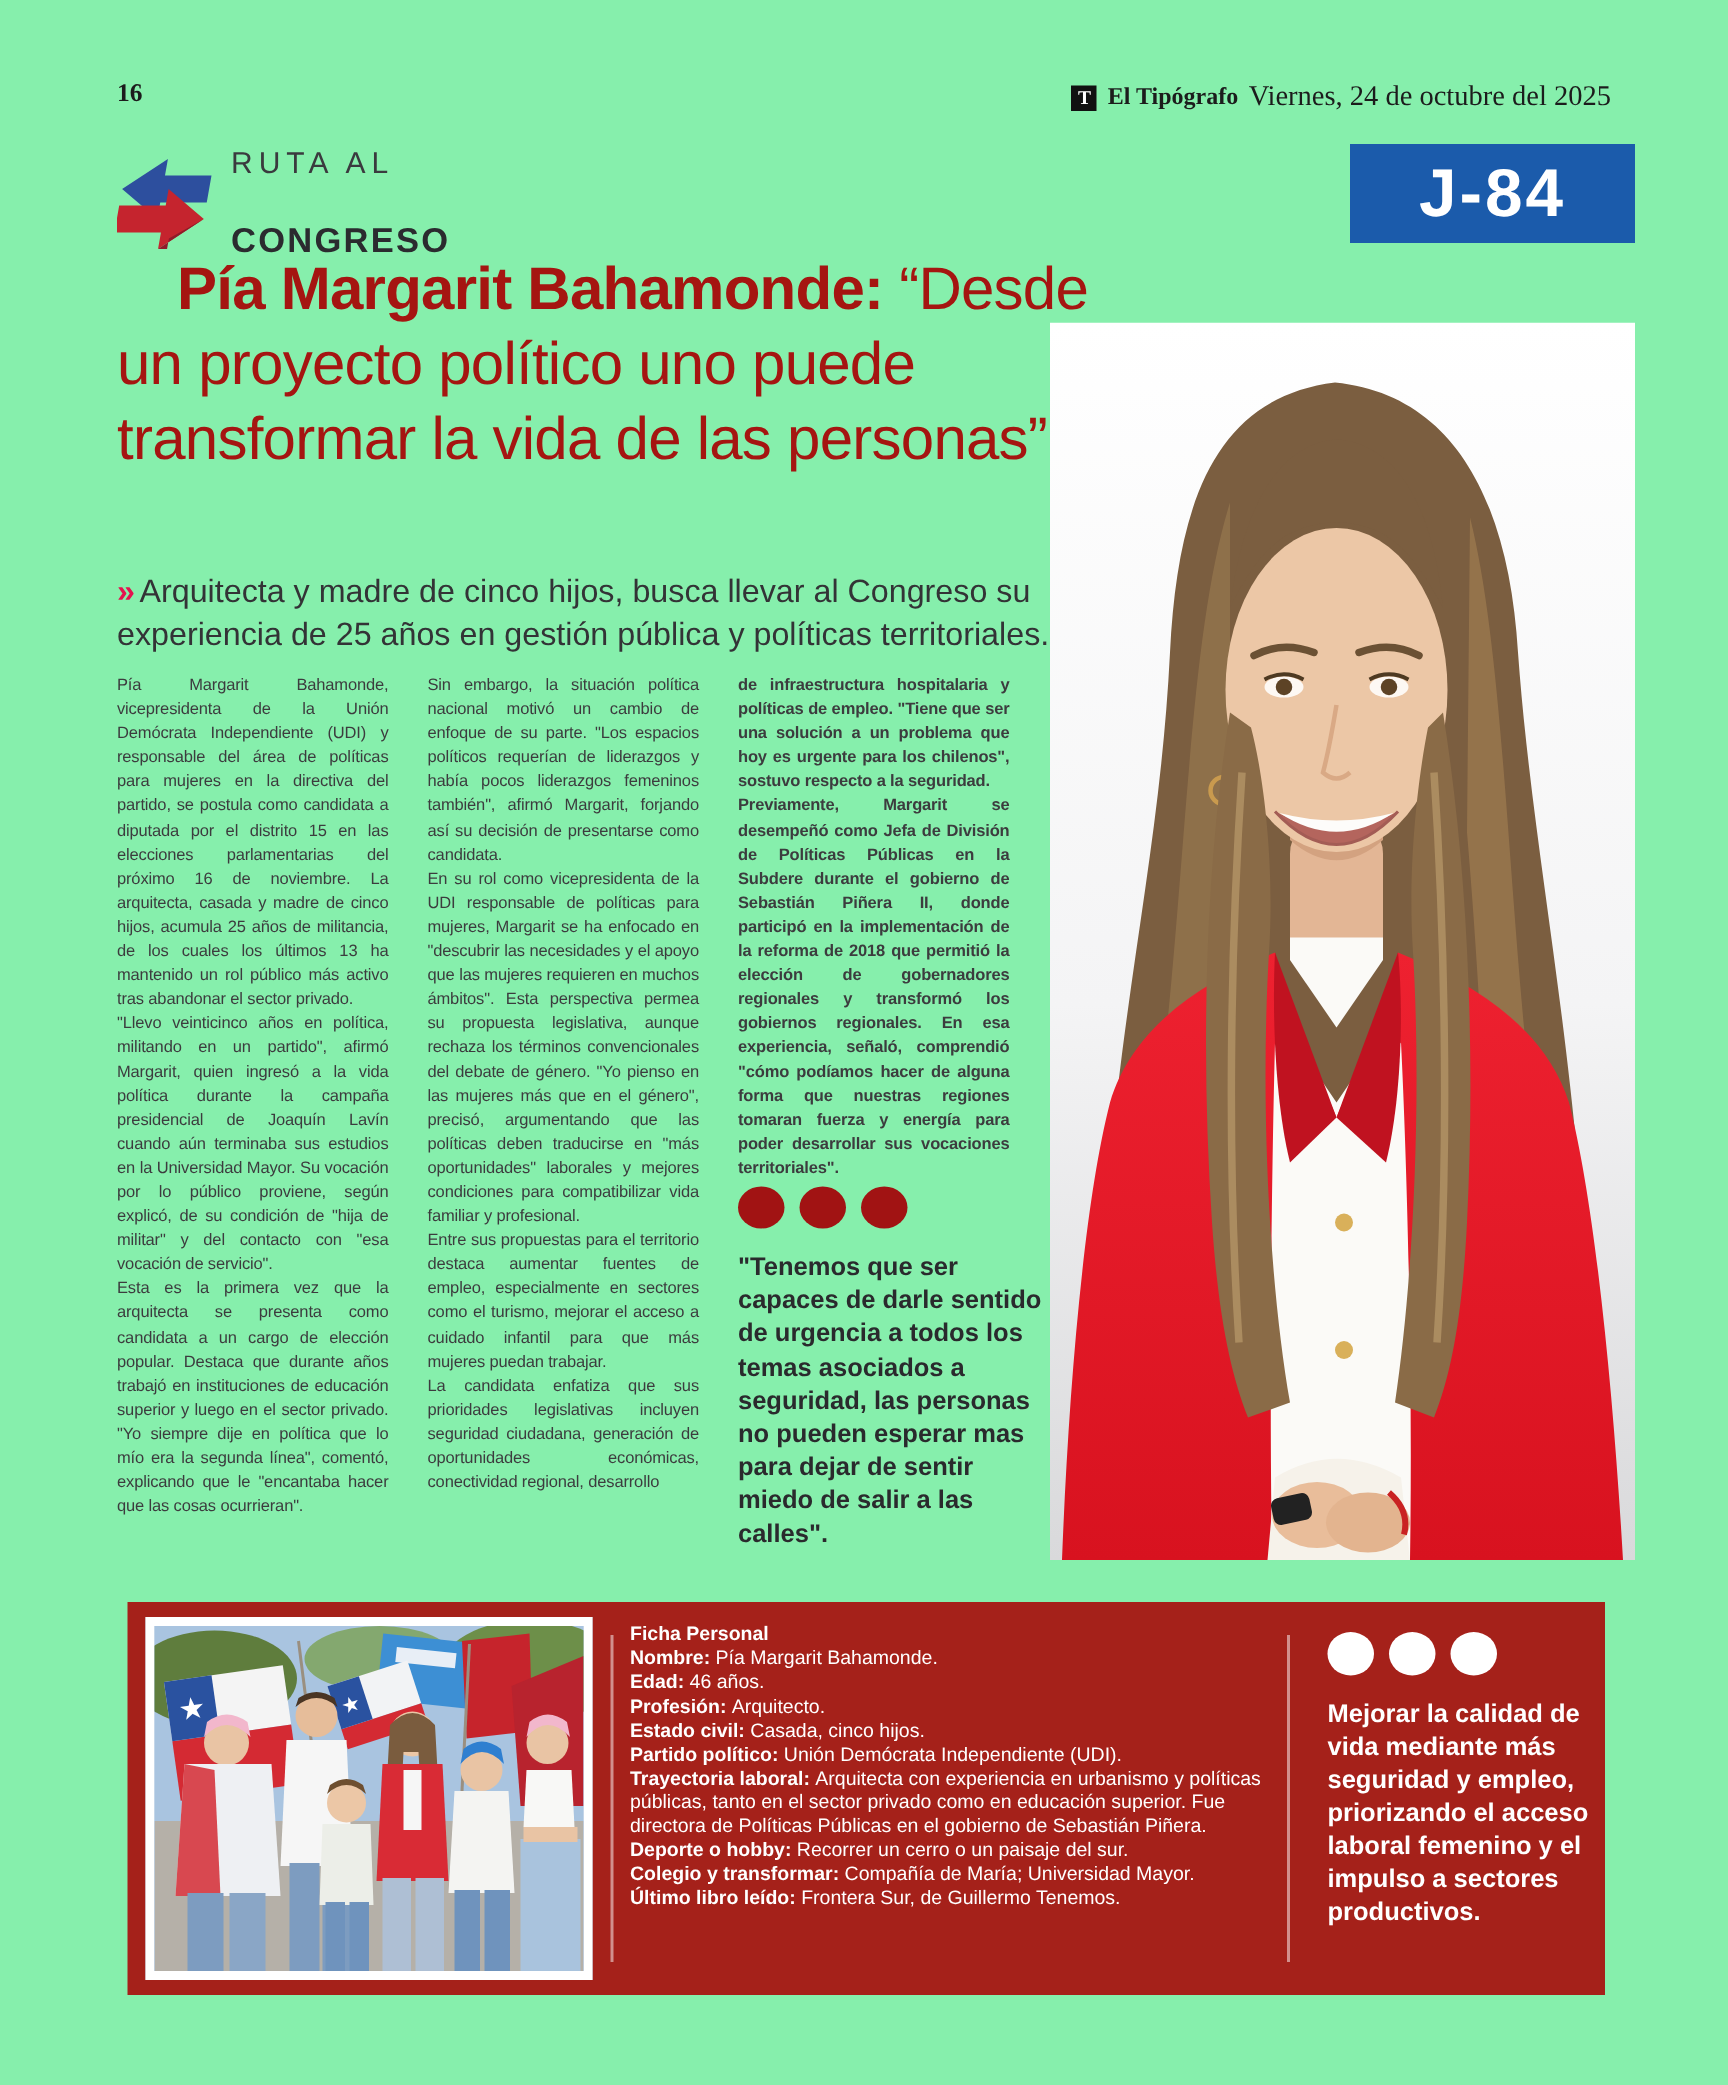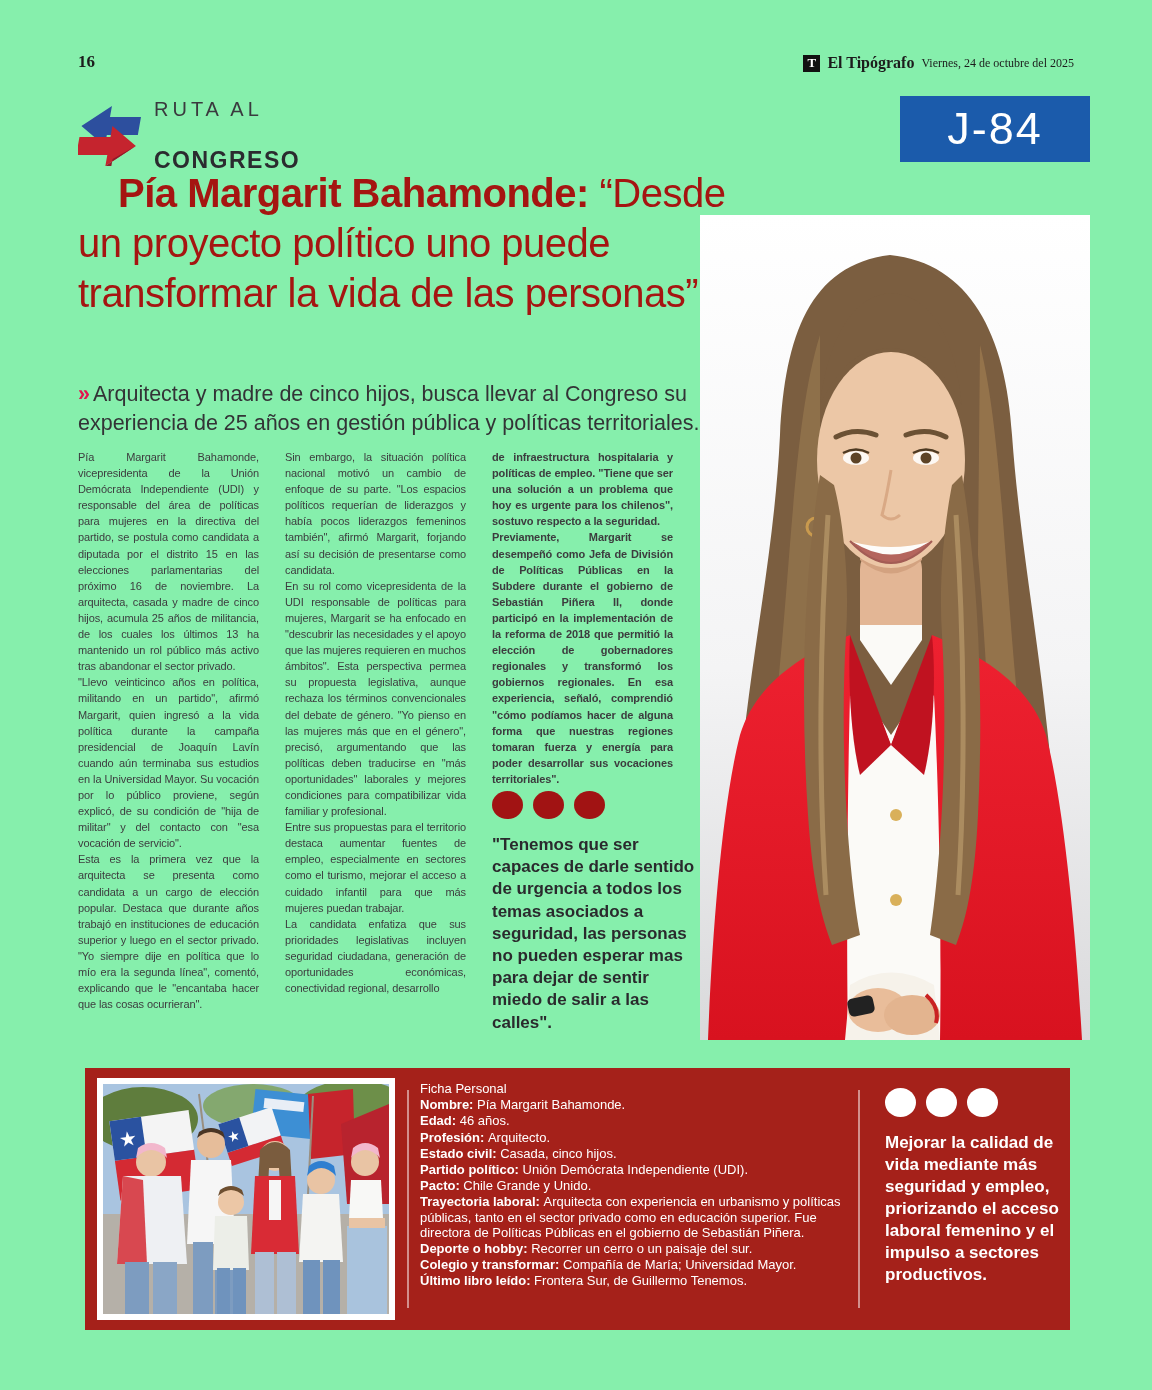--- a/index.html
+++ b/index.html
@@ -6,29 +6,29 @@
   .page{position:relative;width:1152px;height:1390px;background:#86efac;overflow:hidden;
         font-family:"Liberation Sans",sans-serif;}
   
   .page-number{position:absolute;left:78px;top:52px;font-family:"Liberation Serif",serif;
         font-weight:bold;font-size:17px;color:#1c1c1c;}
   .masthead{position:absolute;top:54px;right:78px;display:flex;align-items:center;gap:7px;
         font-family:"Liberation Serif",serif;color:#1c1c1c;}
   .t-badge{width:17px;height:17px;background:#111;color:#fff;display:flex;align-items:center;
         justify-content:center;font-family:"Liberation Serif",serif;font-weight:bold;font-size:13px;}
   .paper-name{font-weight:bold;font-size:16px;}
-  .paper-date{font-size:12px;}
+  .paper-date{font-size:19px;}
   
   .logo{position:absolute;left:78px;top:98px;display:flex;align-items:center;gap:12px;}
   .logo-text .l1{font-size:20px;letter-spacing:4px;color:#3a3a3e;line-height:22px;}
   .logo-text .l2{font-size:23px;font-weight:bold;letter-spacing:1.5px;color:#2b2b2f;line-height:25px;margin-top:28px;}
   
   .ballot{position:absolute;left:900px;top:96px;width:190px;height:66px;background:#1b5bab;
         display:flex;align-items:center;justify-content:center;color:#fff;font-size:45px;
-        font-weight:400;letter-spacing:2px;}
+        font-weight:700;letter-spacing:2px;}
   
   .headline{position:absolute;left:78px;top:168px;width:700px;font-size:40px;line-height:50px;
         letter-spacing:-0.5px;color:#a51511;}
   .headline b{font-weight:bold;margin-left:40px;}
   .lead{position:absolute;left:78px;top:380px;width:645px;font-size:21.5px;line-height:29px;color:#333336;}
   .lead .mark{color:#e4134f;font-weight:bold;margin-right:3px;}
   
   .col{position:absolute;top:449px;width:181px;font-size:11px;line-height:16.1px;
         letter-spacing:-0.1px;color:#3c3c3e;text-align:justify;}
   .col p{margin:0;}
@@ -40,21 +40,21 @@
   .pq-text{margin-top:15px;font-size:17px;line-height:22.2px;font-weight:bold;color:#2a2a2d;}
   
   .portrait{position:absolute;left:700px;top:215px;width:390px;height:825px;}
   
   .footer{position:absolute;left:85px;top:1068px;width:985px;height:262px;background:#a5211a;}
   .family{position:absolute;left:12px;top:10px;width:298px;height:242px;border:6px solid #fff;
         box-sizing:border-box;background:#9db8d8;}
   .vrule{position:absolute;top:22px;width:2px;height:218px;background:rgba(255,255,255,0.5);}
   .vr1{left:322px;} .vr2{left:773px;}
   .ficha{position:absolute;left:335px;top:13px;width:432px;color:#fff;}
-  .ficha-title{font-size:19px;font-weight:normal;margin:0 0 6px 0;}
+  .ficha-title{font-size:19px;font-weight:bold;margin:0 0 6px 0;}
   .ficha p{margin:0 0 1px 0;font-size:13px;line-height:15.2px;}
   .ficha b{font-weight:bold;}
   .f-quote{position:absolute;left:800px;top:20px;width:185px;color:#fff;}
   .f-quote .dots span{background:#ffffff;width:31px;height:29px;}
   .fq-text{margin-top:15px;font-size:17px;line-height:22px;font-weight:bold;}
 </style>
 </head>
 <body>
 
 <div class="page">
@@ -252,21 +252,20 @@
 
     <div class="vrule vr1"></div>
 
     <div class="ficha">
       <p class="ficha-title">Ficha Personal</p>
       <p><b>Nombre: </b><span>Pía Margarit Bahamonde.</span></p>
       <p><b>Edad: </b><span>46 años.</span></p>
       <p><b>Profesión: </b><span>Arquitecto.</span></p>
       <p><b>Estado civil: </b><span>Casada, cinco hijos.</span></p>
       <p><b>Partido político: </b><span>Unión Demócrata Independiente (UDI).</span></p>
-      <p><b>Pacto: </b><span>Chile Grande y Unido.</span></p>
       <p><b>Trayectoria laboral: </b><span>Arquitecta con experiencia en urbanismo y políticas públicas, tanto en el sector privado como en educación superior. Fue directora de Políticas Públicas en el gobierno de Sebastián Piñera.</span></p>
       <p><b>Deporte o hobby: </b><span>Recorrer un cerro o un paisaje del sur.</span></p>
       <p><b>Colegio y transformar: </b><span>Compañía de María; Universidad Mayor.</span></p>
       <p><b>Último libro leído: </b><span>Frontera Sur, de Guillermo Tenemos.</span></p>
     </div>
 
     <div class="vrule vr2"></div>
 
     <div class="f-quote">
       <div class="dots">

